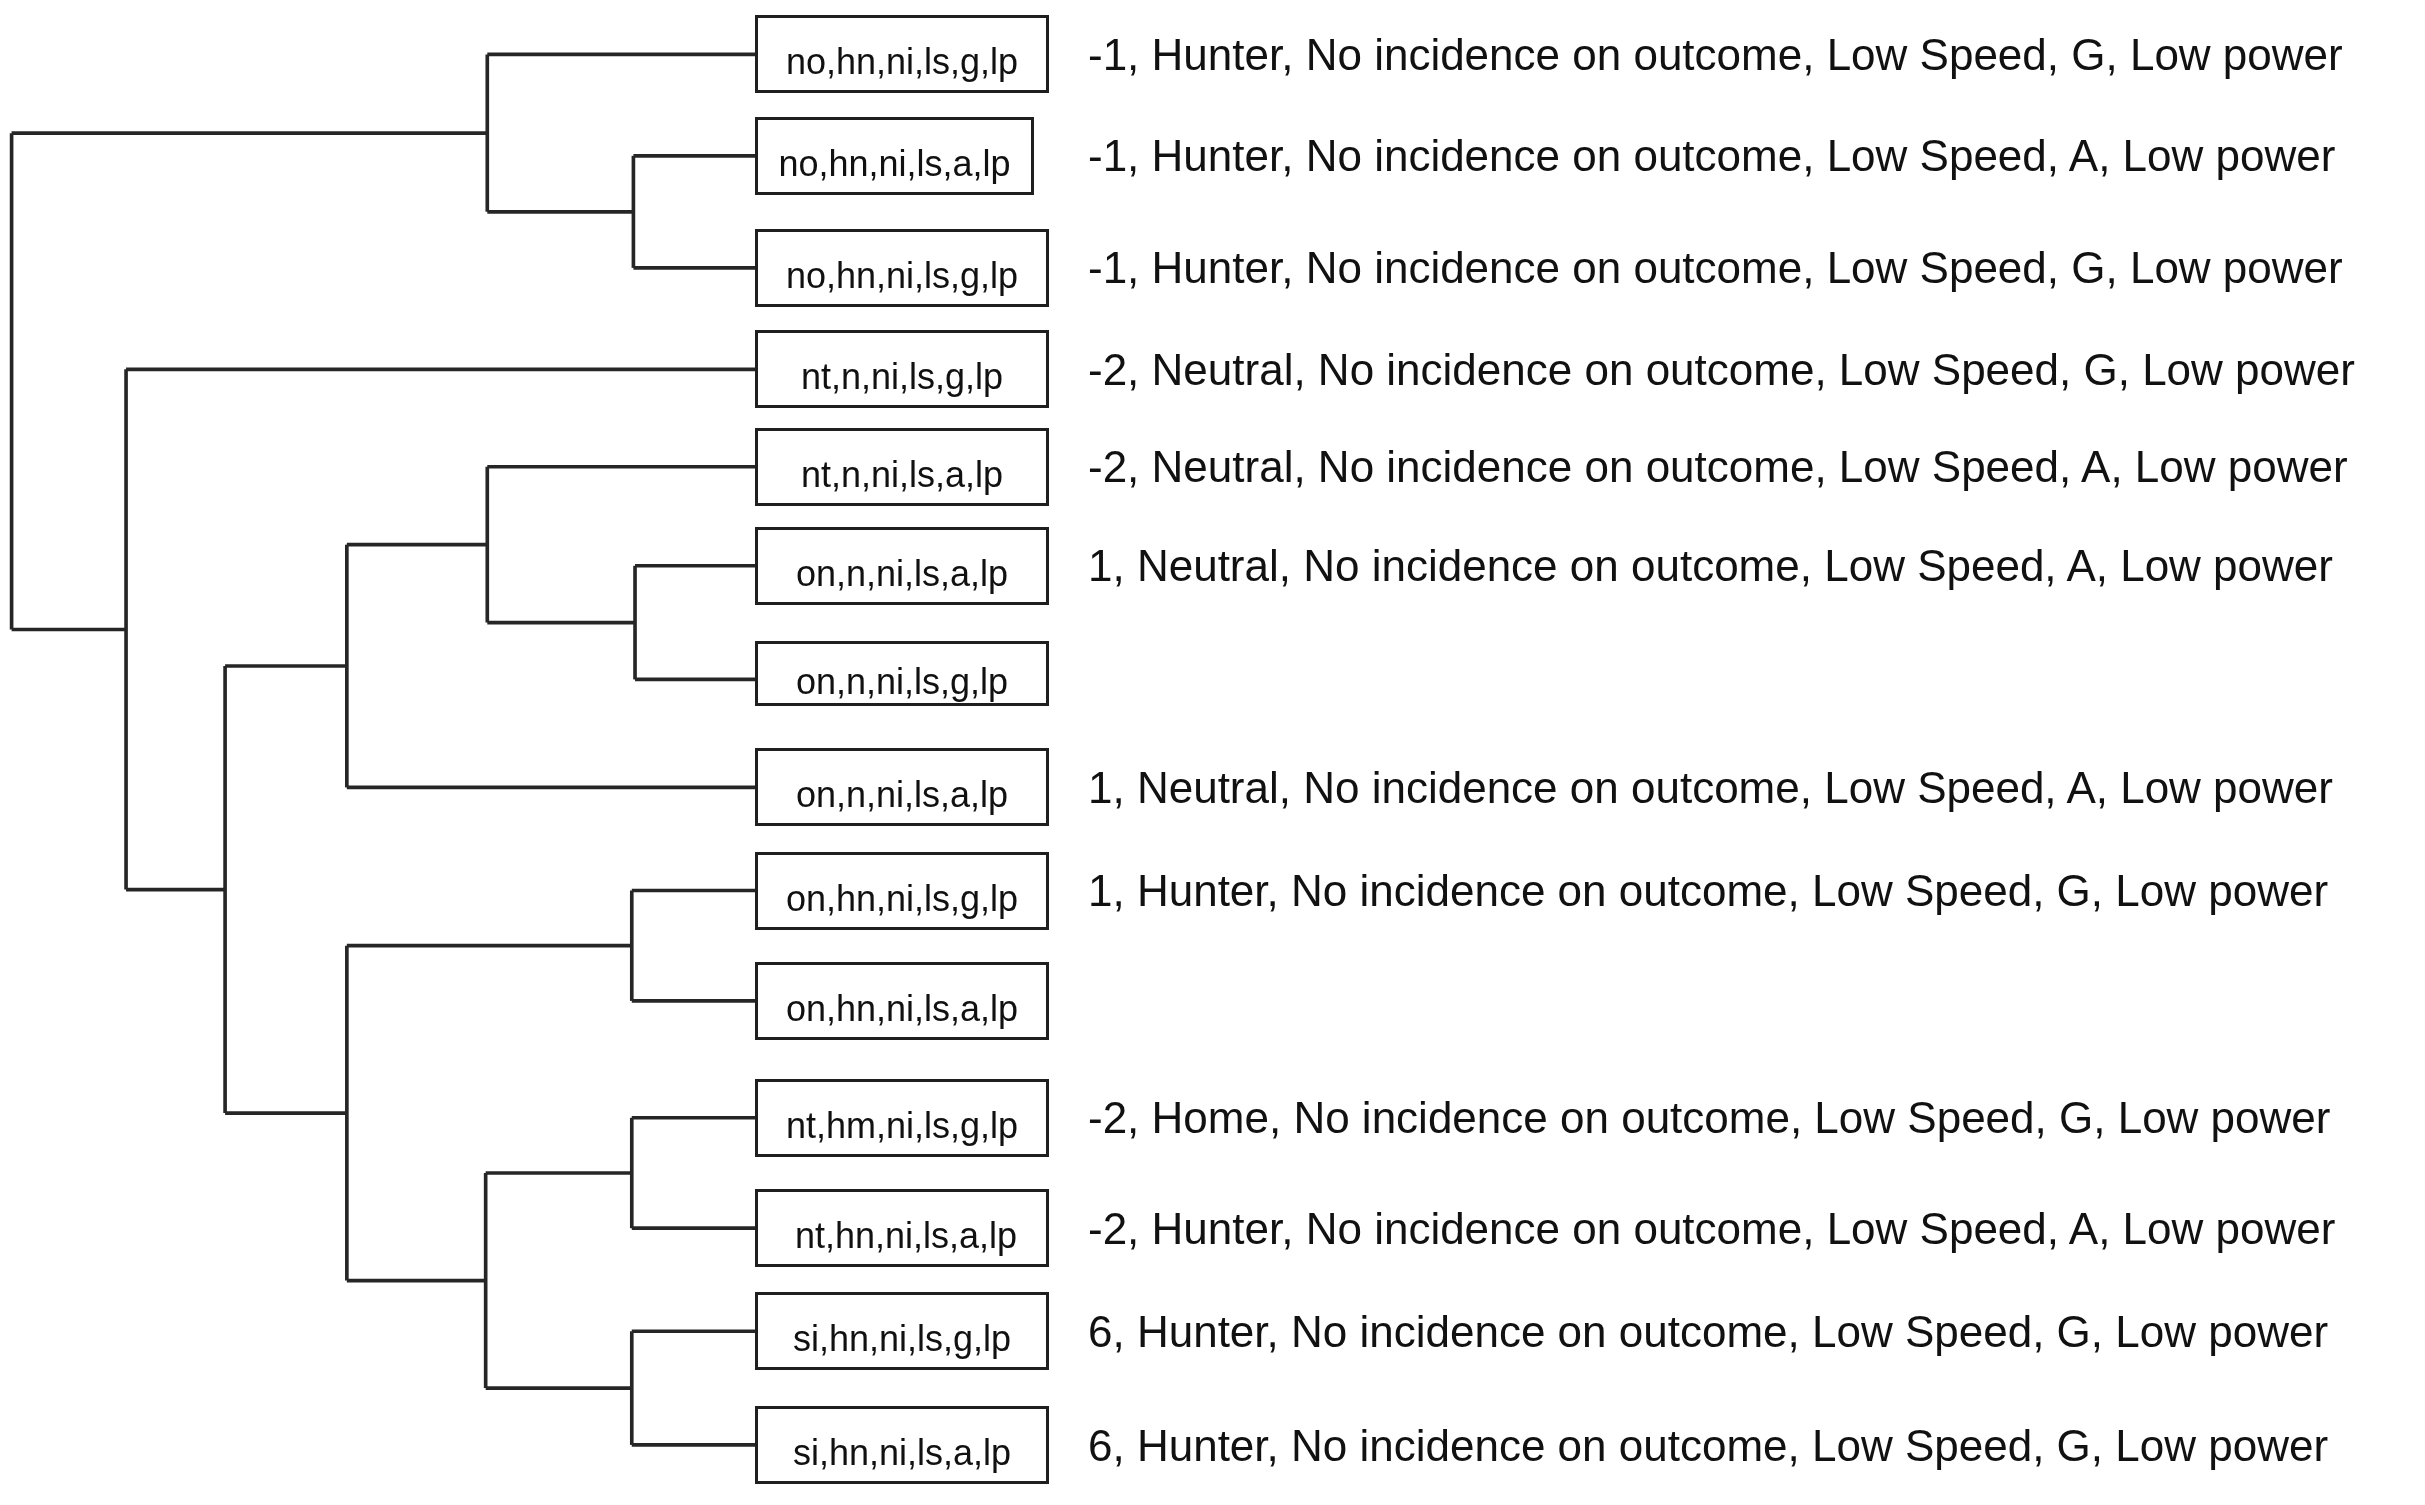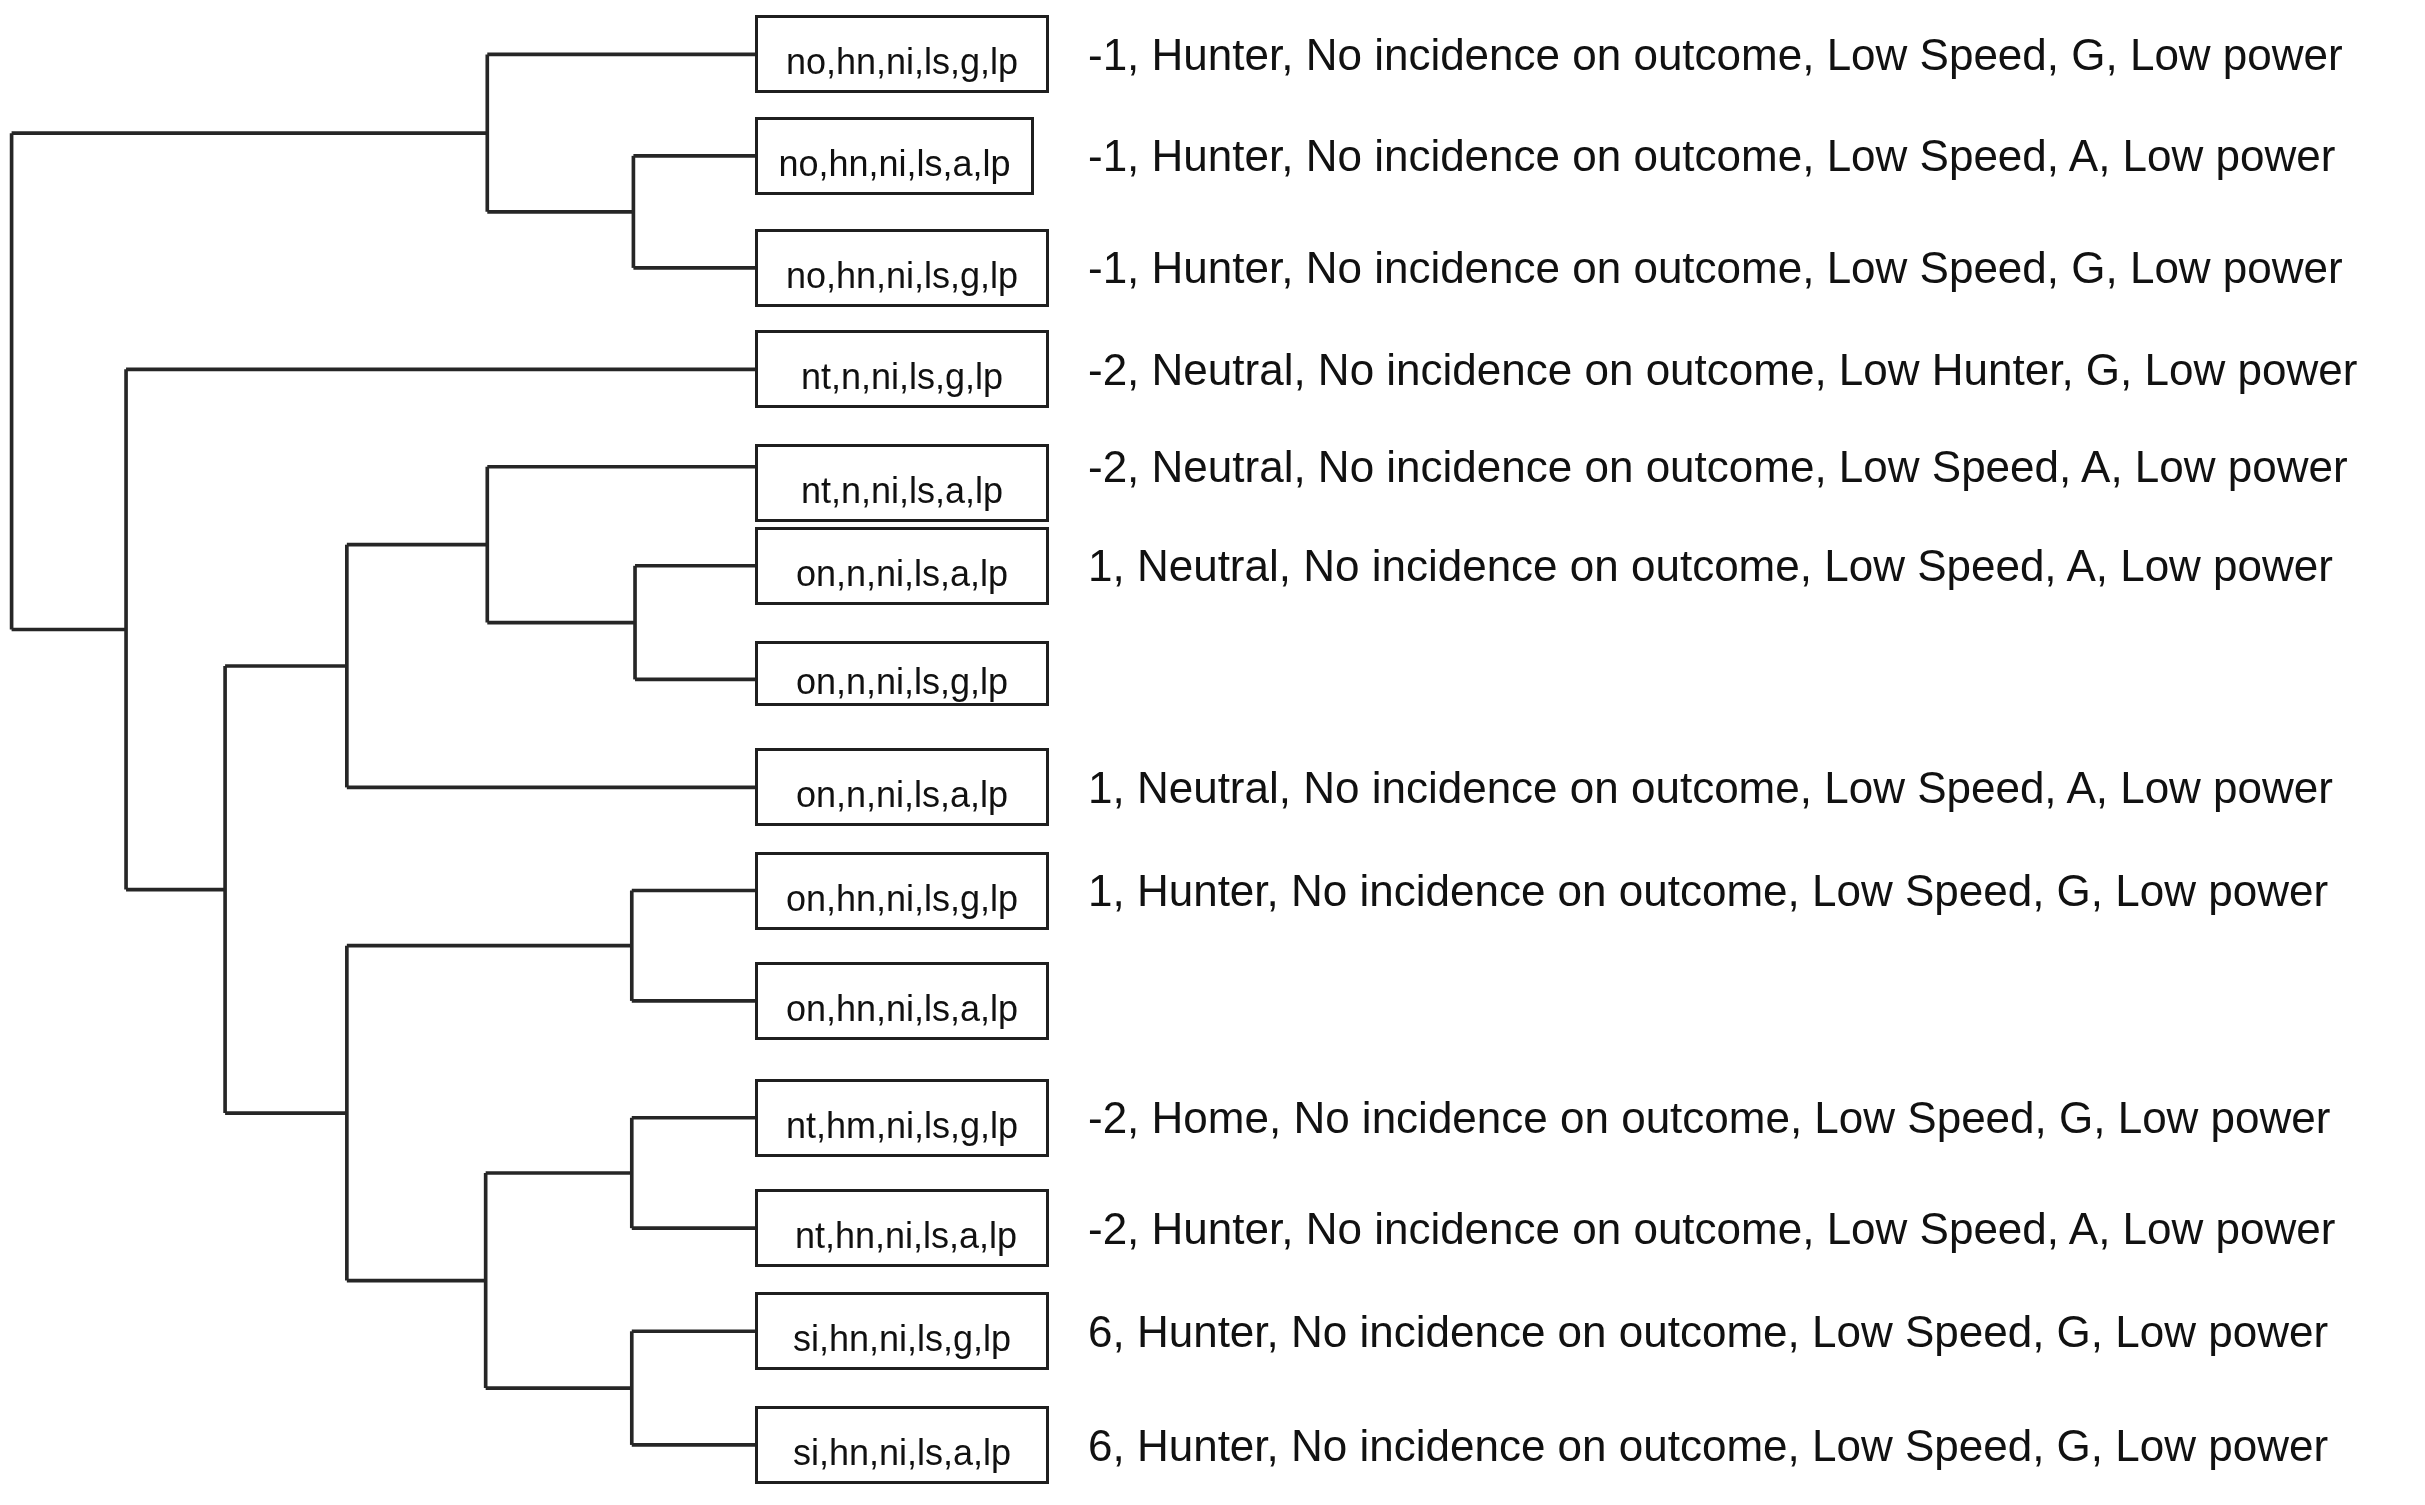--- a/index.html
+++ b/index.html
@@ -88,22 +88,22 @@
       <span class="leaf-code">no,hn,ni,ls,a,lp</span>
     </div>
     <div class="leaf-desc" style="left: 1088px; top: 123px; height: 65px;">-1, Hunter, No incidence on outcome, Low Speed, A, Low power</div>
     <div class="leaf-box" style="left: 755px; top: 229px; width: 294px; height: 78px;">
       <span class="leaf-code">no,hn,ni,ls,g,lp</span>
     </div>
     <div class="leaf-desc" style="left: 1088px; top: 235px; height: 65px;">-1, Hunter, No incidence on outcome, Low Speed, G, Low power</div>
     <div class="leaf-box" style="left: 755px; top: 330px; width: 294px; height: 78px;">
       <span class="leaf-code">nt,n,ni,ls,g,lp</span>
     </div>
-    <div class="leaf-desc" style="left: 1088px; top: 337px; height: 65px;">-2, Neutral, No incidence on outcome, Low Hunter, G, Low power</div>
-    <div class="leaf-box" style="left: 755px; top: 444px; width: 294px; height: 78px;">
+    <div class="leaf-desc" style="left: 1088px; top: 337px; height: 65px;">-2, Neutral, No incidence on outcome, Low Speed, G, Low power</div>
+    <div class="leaf-box" style="left: 755px; top: 428px; width: 294px; height: 78px;">
       <span class="leaf-code">nt,n,ni,ls,a,lp</span>
     </div>
     <div class="leaf-desc" style="left: 1088px; top: 434px; height: 65px;">-2, Neutral, No incidence on outcome, Low Speed, A, Low power</div>
     <div class="leaf-box" style="left: 755px; top: 527px; width: 294px; height: 78px;">
       <span class="leaf-code">on,n,ni,ls,a,lp</span>
     </div>
     <div class="leaf-desc" style="left: 1088px; top: 533px; height: 65px;">1, Neutral, No incidence on outcome, Low Speed, A, Low power</div>
     <div class="leaf-box" style="left: 755px; top: 641px; width: 294px; height: 65px;">
       <span class="leaf-code">on,n,ni,ls,g,lp</span>
     </div>

